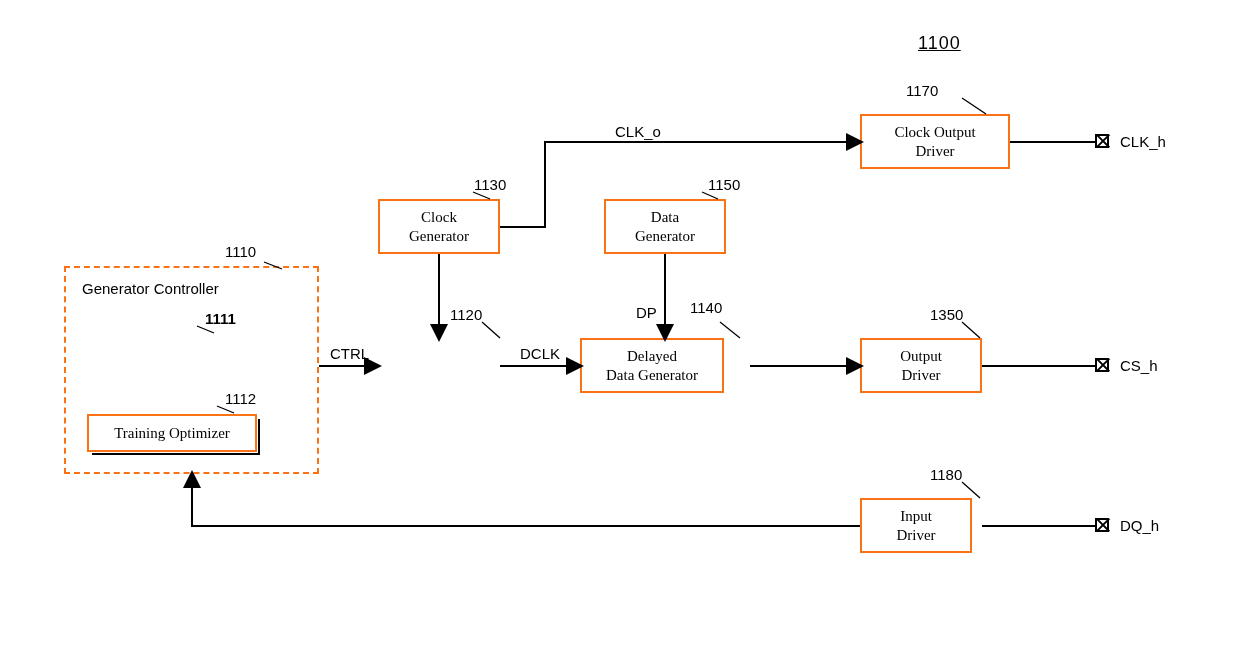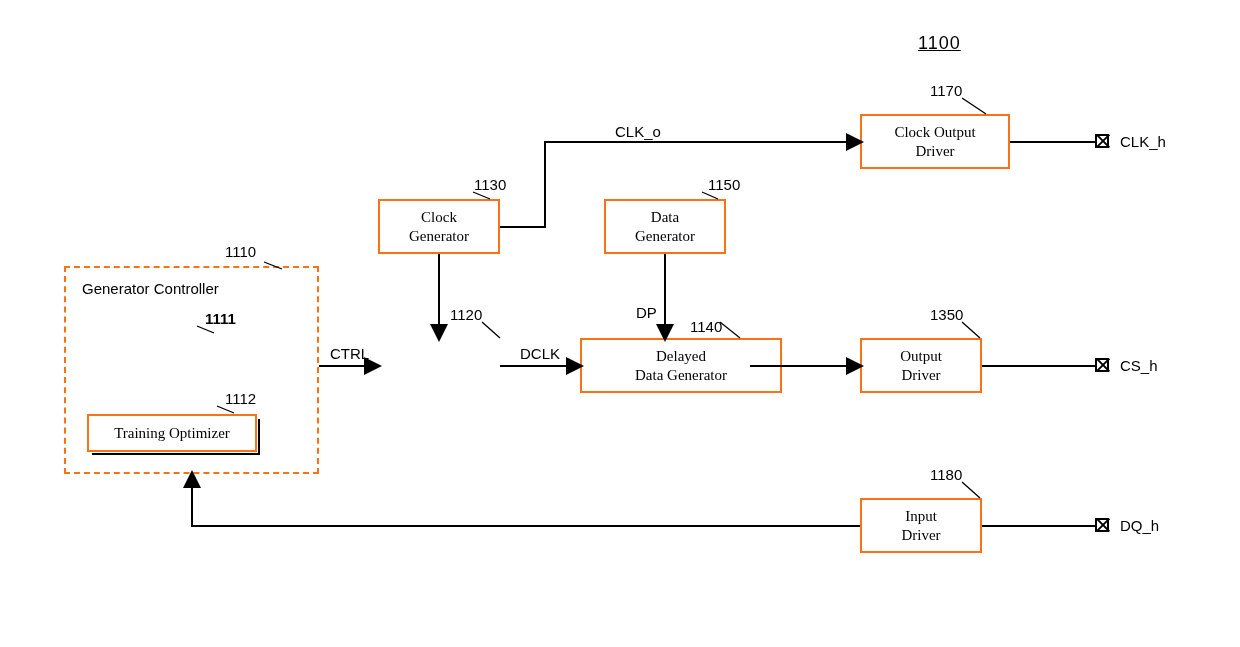--- a/index.html
+++ b/index.html
@@ -117,36 +117,36 @@
     <span>Clock
 Generator</span>
   </div>
 
 
   <div class="box" style="left:604px; top:199px; width:122px; height:55px; white-space:pre-line;">
     <span>Data
 Generator</span>
   </div>
 
-  <div class="box" style="left:580px; top:338px; width:202px; height:55px; white-space:pre-line;">
+  <div class="box" style="left:580px; top:338px; width:144px; height:55px; white-space:pre-line;">
     <span>Delayed
 Data Generator</span>
   </div>
 
   <div class="box" style="left:860px; top:338px; width:122px; height:55px; white-space:pre-line;">
     <span>Output
 Driver</span>
   </div>
 
   <div class="box" style="left:860px; top:114px; width:150px; height:55px; white-space:pre-line;">
     <span>Clock Output
 Driver</span>
   </div>
 
-  <div class="box" style="left:860px; top:498px; width:122px; height:55px; white-space:pre-line;">
+  <div class="box" style="left:860px; top:498px; width:112px; height:55px; white-space:pre-line;">
     <span>Input
 Driver</span>
   </div>
 
   <div class="pin" style="left:1095px; top:134px;"></div>
   <div class="pin" style="left:1095px; top:358px;"></div>
   <div class="pin" style="left:1095px; top:518px;"></div>
 
   <div class="label" style="left:1120px; top:133px;">CLK_h</div>
   <div class="label" style="left:1120px; top:357px;">CS_h</div>
@@ -155,24 +155,24 @@
   <div class="label" style="left:330px; top:345px;">CTRL</div>
   <div class="label" style="left:520px; top:345px;">DCLK</div>
   <div class="label" style="left:636px; top:304px;">DP</div>
   <div class="label" style="left:615px; top:123px;">CLK_o</div>
 
   <div class="refnum" style="left:225px; top:243px;">1110</div>
   <div class="refnum" style="left:205px; top:310px;font-weight:bold;">1111</div>
   <div class="refnum" style="left:225px; top:390px;">1112</div>
   <div class="refnum" style="left:450px; top:306px;">1120</div>
   <div class="refnum" style="left:440px; top:176px;margin-left:34px;">1130</div>
-  <div class="refnum" style="left:690px; top:318px;text-align:right;">1140</div>
+  <div class="refnum" style="left:690px; top:299px;text-align:right;">1140</div>
   <div class="refnum" style="left:708px; top:176px;">1150</div>
   <div class="refnum" style="left:930px; top:306px;">1350</div>
-  <div class="refnum" style="left:930px; top:82px;">1170</div>
+  <div class="refnum" style="left:906px; top:82px;">1170</div>
   <div class="refnum" style="left:930px; top:466px;">1180</div>
 
   <svg class="wires">
     <defs>
       <marker id="arrow" markerWidth="9" markerHeight="9" refX="7" refY="4.5" orient="auto">
         <path d="M0,0 L9,4.5 L0,9 Z" fill="#000"></path>
       </marker>
     </defs>
 
     <line x1="319" y1="366" x2="378" y2="366" marker-end="url(#arrow)"></line>

